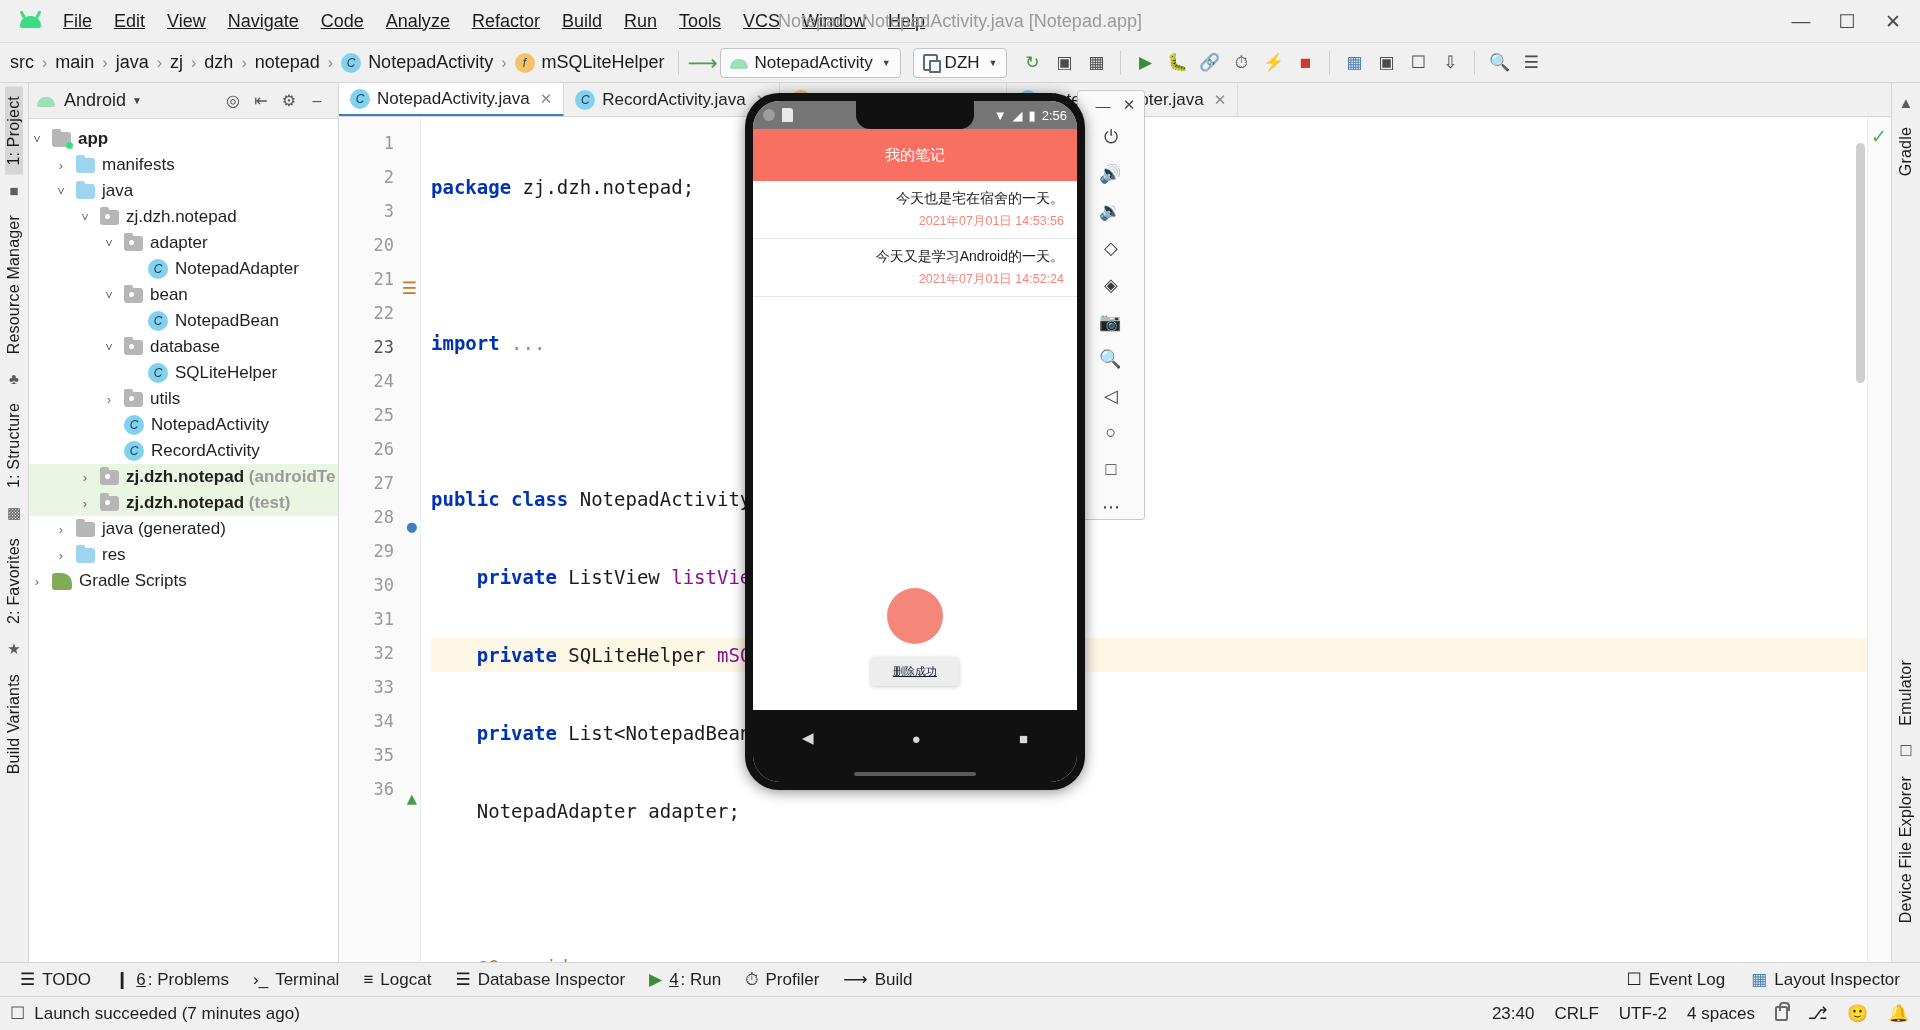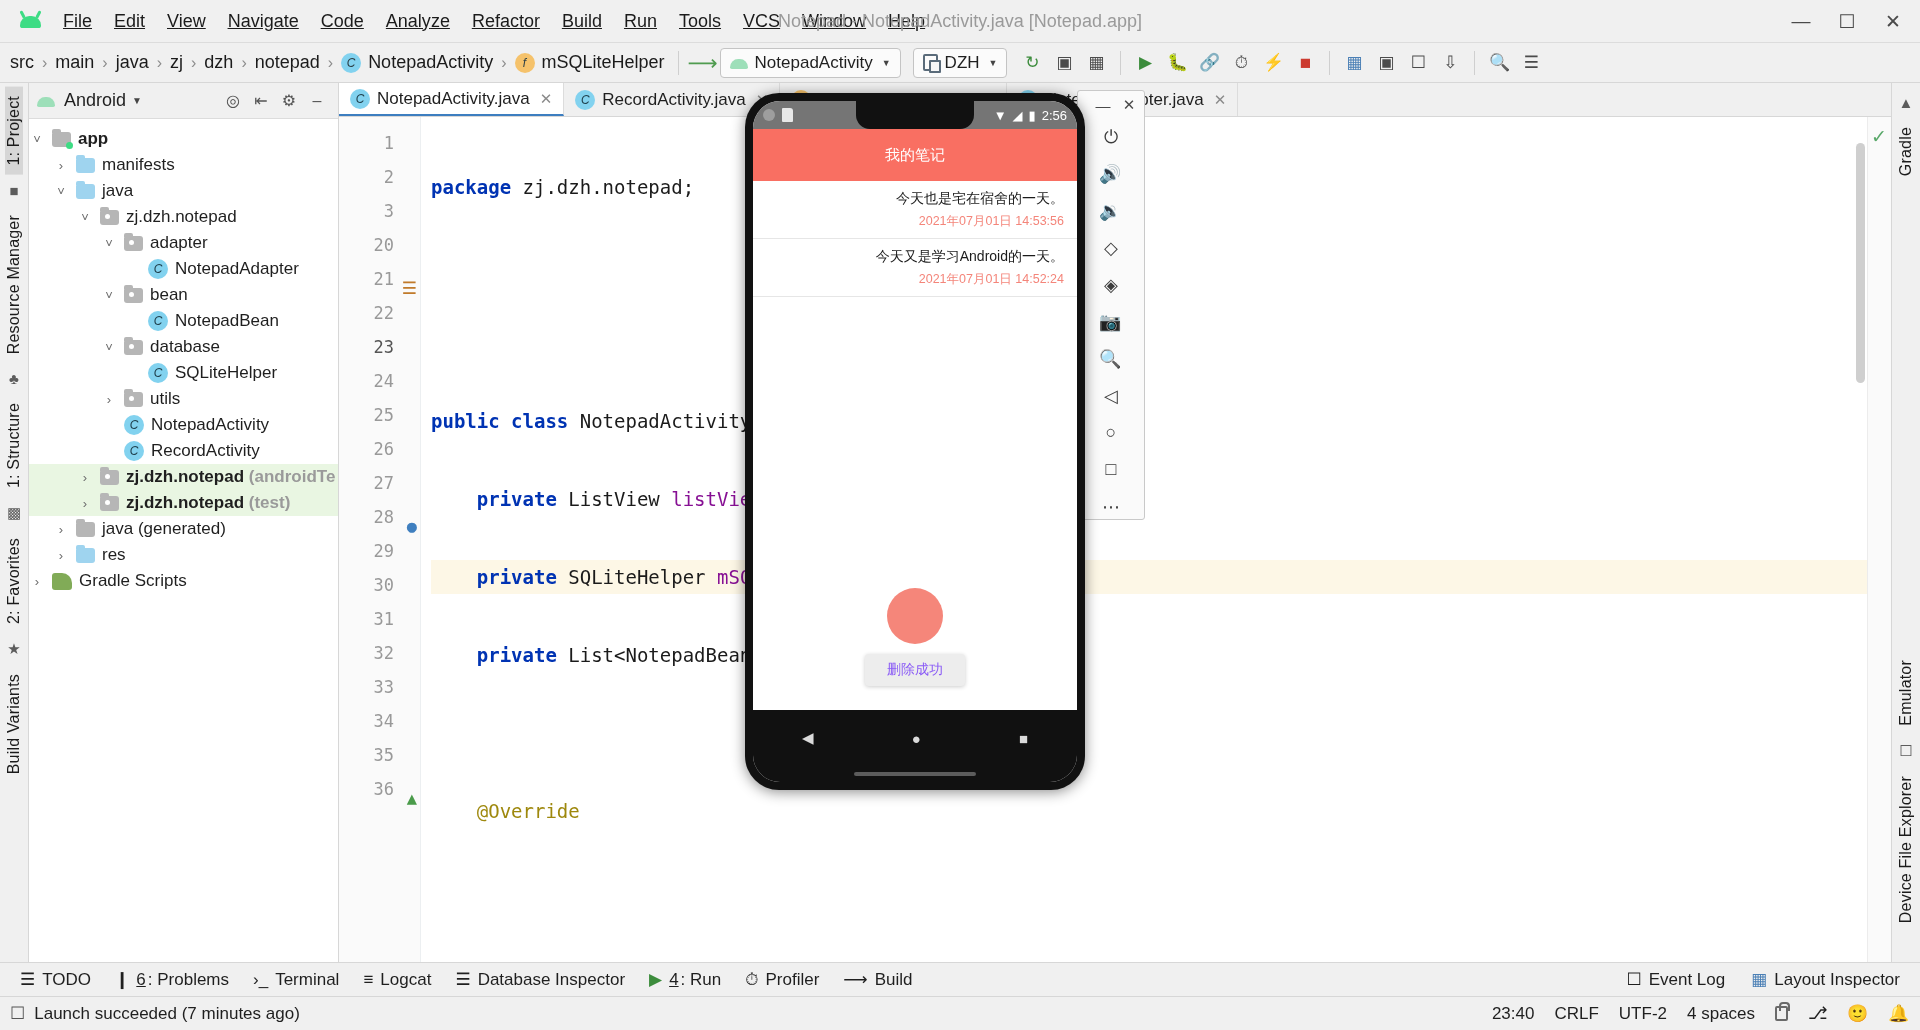--- a/index.html
+++ b/index.html
@@ -153,22 +153,22 @@
   .sb-right { margin-left:auto; display:flex; gap:6px; align-items:center; font-size:13px; z-index:2;}
   .dot-circ { width:12px; height:12px; border-radius:50%; background:#9e9e9e; }
   .sd-ico { width:11px; height:14px; background:#e8e8e8; border-radius:1px 3px 1px 1px; }
   .appbar { height:52px; background:#f96f62; color:#fff; display:flex; align-items:center;
             justify-content:center; font-size:15px; position:relative; }
   .note-list { flex:1; background:#fff; overflow:hidden; }
   .note { padding:9px 13px 8px 13px; border-bottom:1px solid #e6e6e6;text-align:right; }
   .note-t { font-size:14px; color:#1b1b1b; margin-bottom:5px; }
   .note-d { font-size:12.5px; color:#f4857a; }
   .toast { position:absolute; left:50%; transform:translateX(-50%); bottom:96px;
-    background:#ededed; color:#8b5cf6; font-size:14px; padding:7px 22px; border-radius:4px;
-    box-shadow:0 1px 4px rgba(0,0,0,.2); }
+    background:#ededed; color:#0f172a; font-size:11px; padding:7px 22px; border-radius:4px;
+    box-shadow:0 1px 4px rgba(0,0,0,.2);text-decoration:underline; }
   .fab { position:absolute; left:50%; transform:translateX(-50%); bottom:138px;
       width:56px; height:56px; border-radius:50%; background:#f5867a; }
   .navbtns { height:56px; background:#111; display:flex; align-items:center;
       justify-content:space-around; color:#dadada; font-size:15px; }
   .home-ind { height:16px; background:#111; display:flex; align-items:center; justify-content:center;}
   .home-ind .bar { width:122px; height:4px; background:#5c5c5c; border-radius:3px; }
 
   
   .toolwin { height:34px; background:#f0f0f0; border-top:1px solid #d7d7d7;
              display:flex; align-items:center; padding:0 10px; gap:4px; flex:none;}
@@ -456,25 +456,27 @@
           <div class="gl">34</div>
           <div class="gl">35</div>
           <div class="gl">
             <span>36</span>
             <span class="mk" style="color:#4a9b4a">▲</span>
           </div>
         </div>
         <div class="code">
           <div class="cl"><span class="kw">package</span> zj.dzh.notepad;</div>
           <div class="cl"></div>
+          <div class="cl"><span class="kw">import</span> <span class="cmt">...</span></div>
           <div class="cl"></div>
           <div class="cl"><span class="kw">public class</span> NotepadActivity <span class="kw">extends</span> AppCo</div>
           <div class="cl">    <span class="kw">private</span> ListView <span class="fld">listView</span>;</div>
           <div class="cl hl">    <span class="kw">private</span> SQLiteHelper <span class="fld">mSQLiteHelper</span>;</div>
           <div class="cl">    <span class="kw">private</span> List&lt;NotepadBean&gt; <span class="fld">list</span>;</div>
+          <div class="cl">    NotepadAdapter adapter;</div>
           <div class="cl"></div>
           <div class="cl">    <span class="an">@Override</span></div>
           
           
           
           
           
           
           
           

